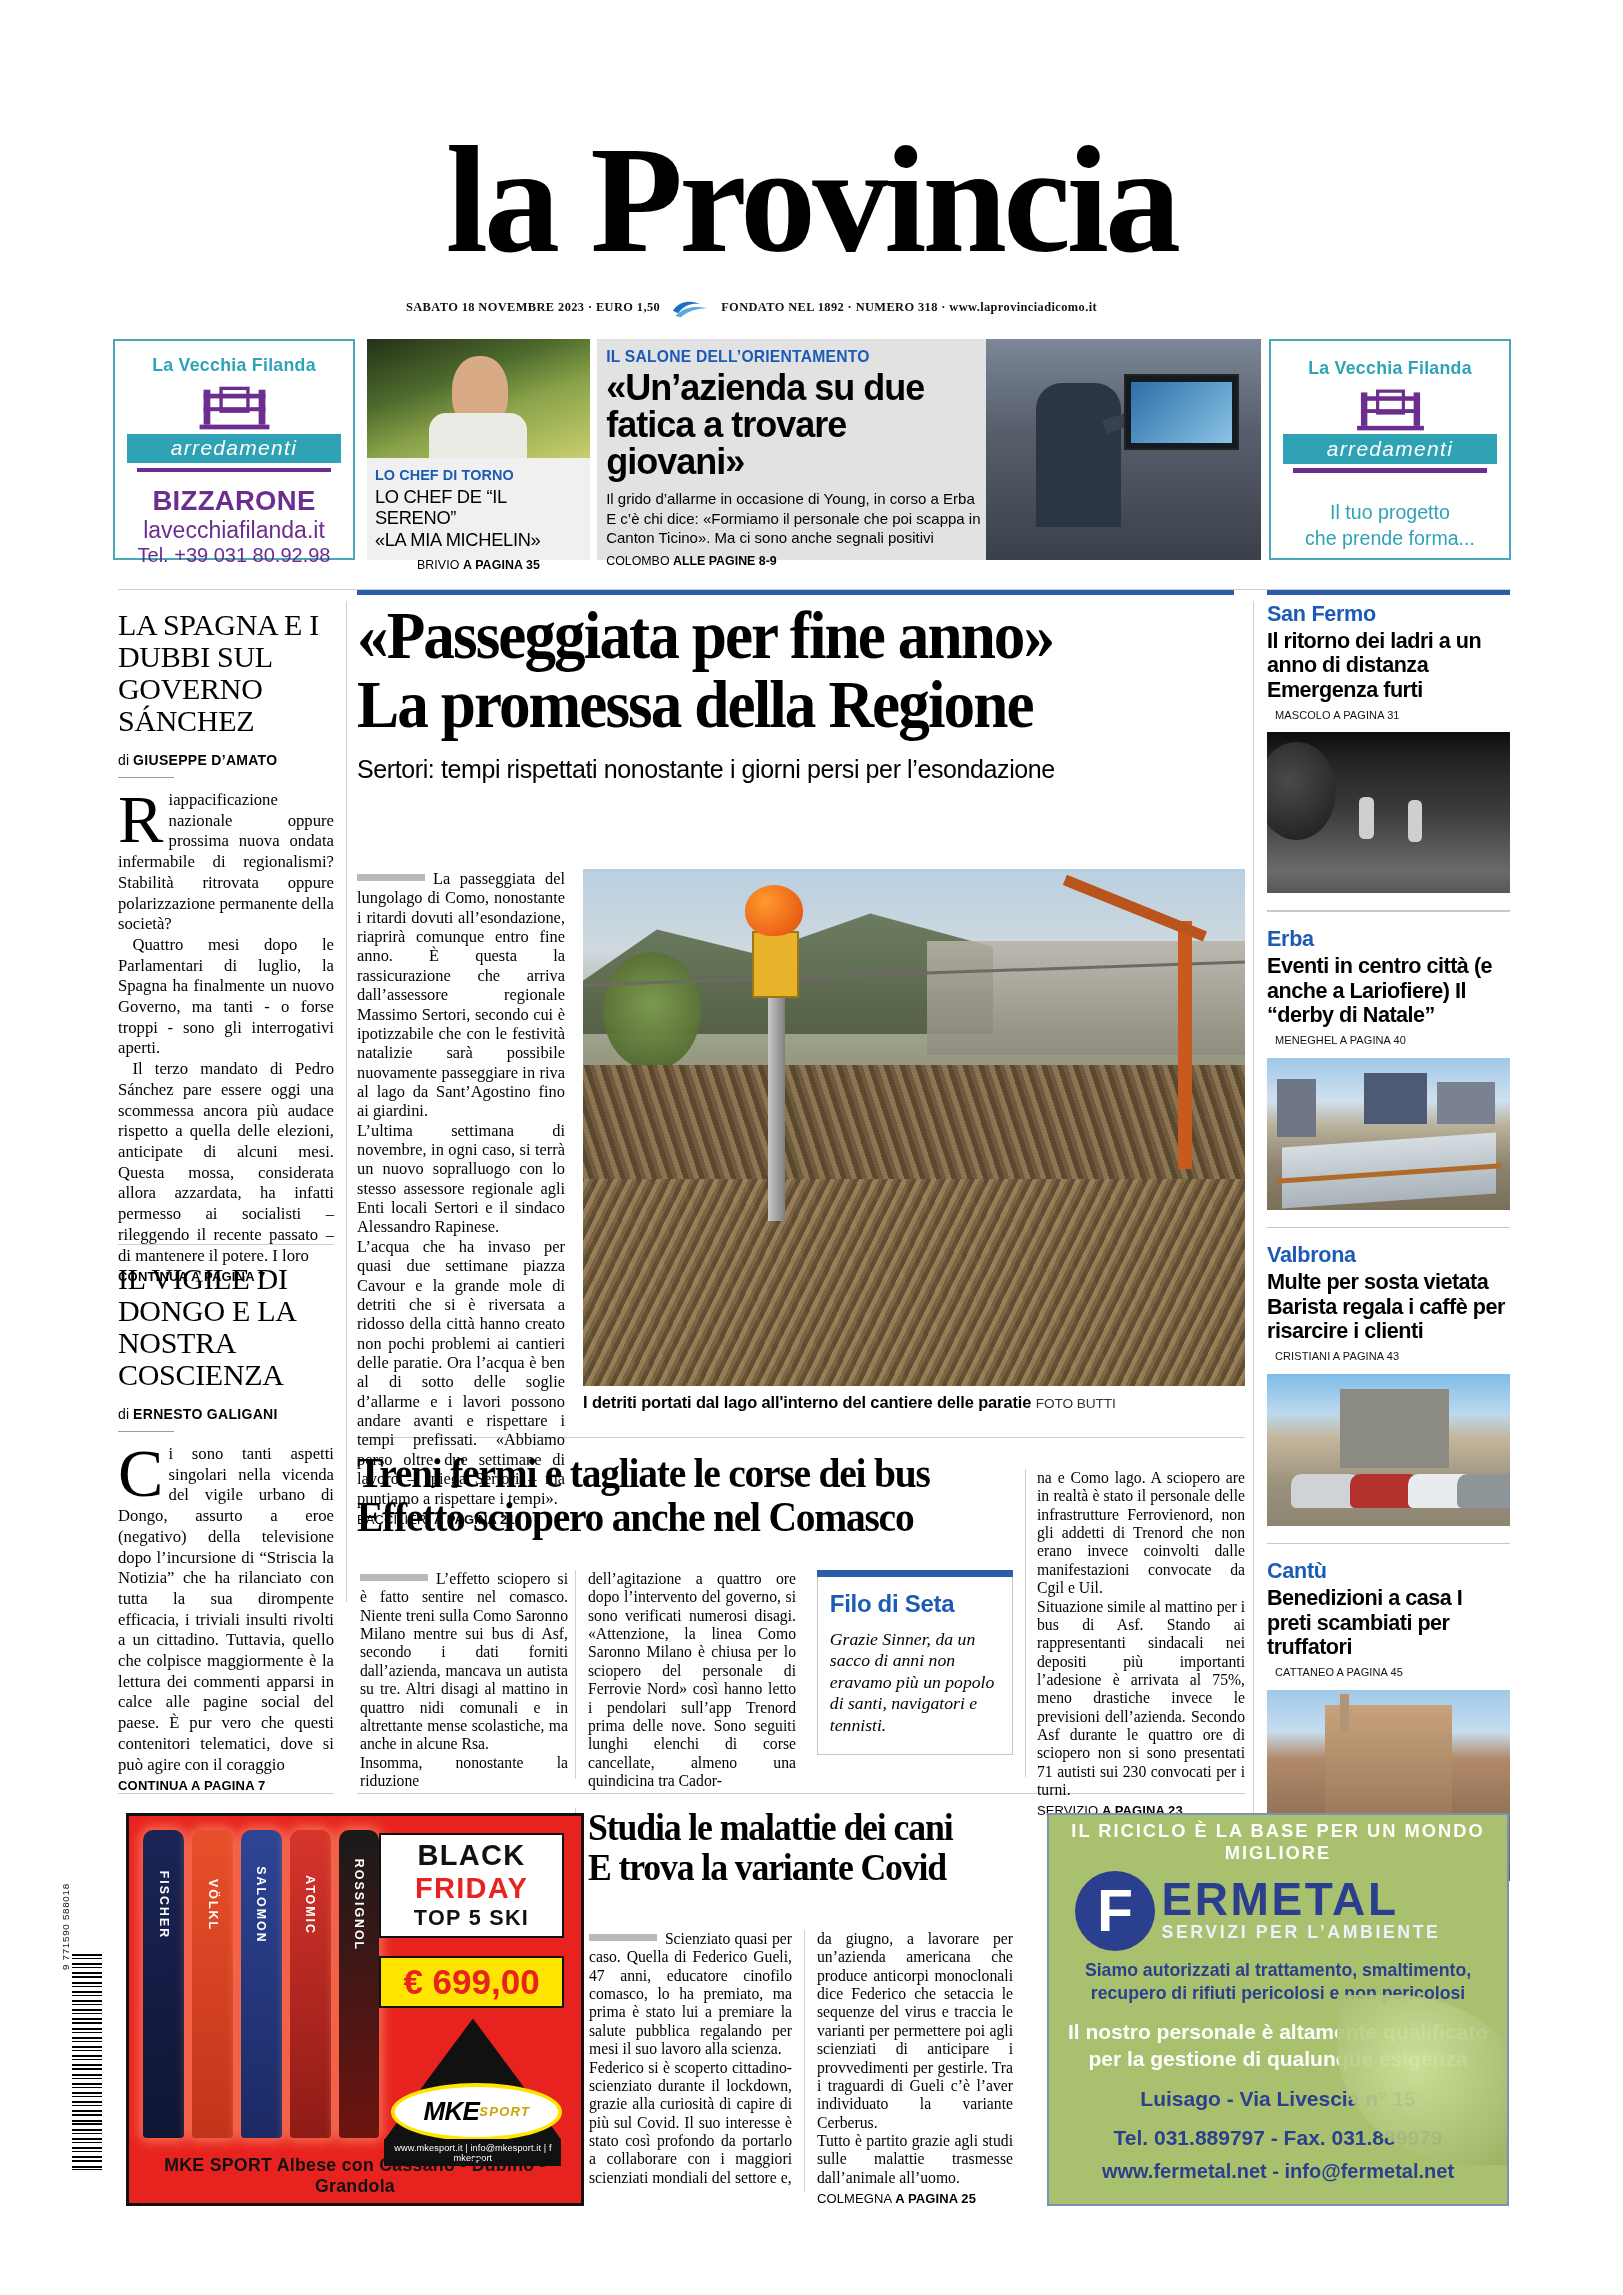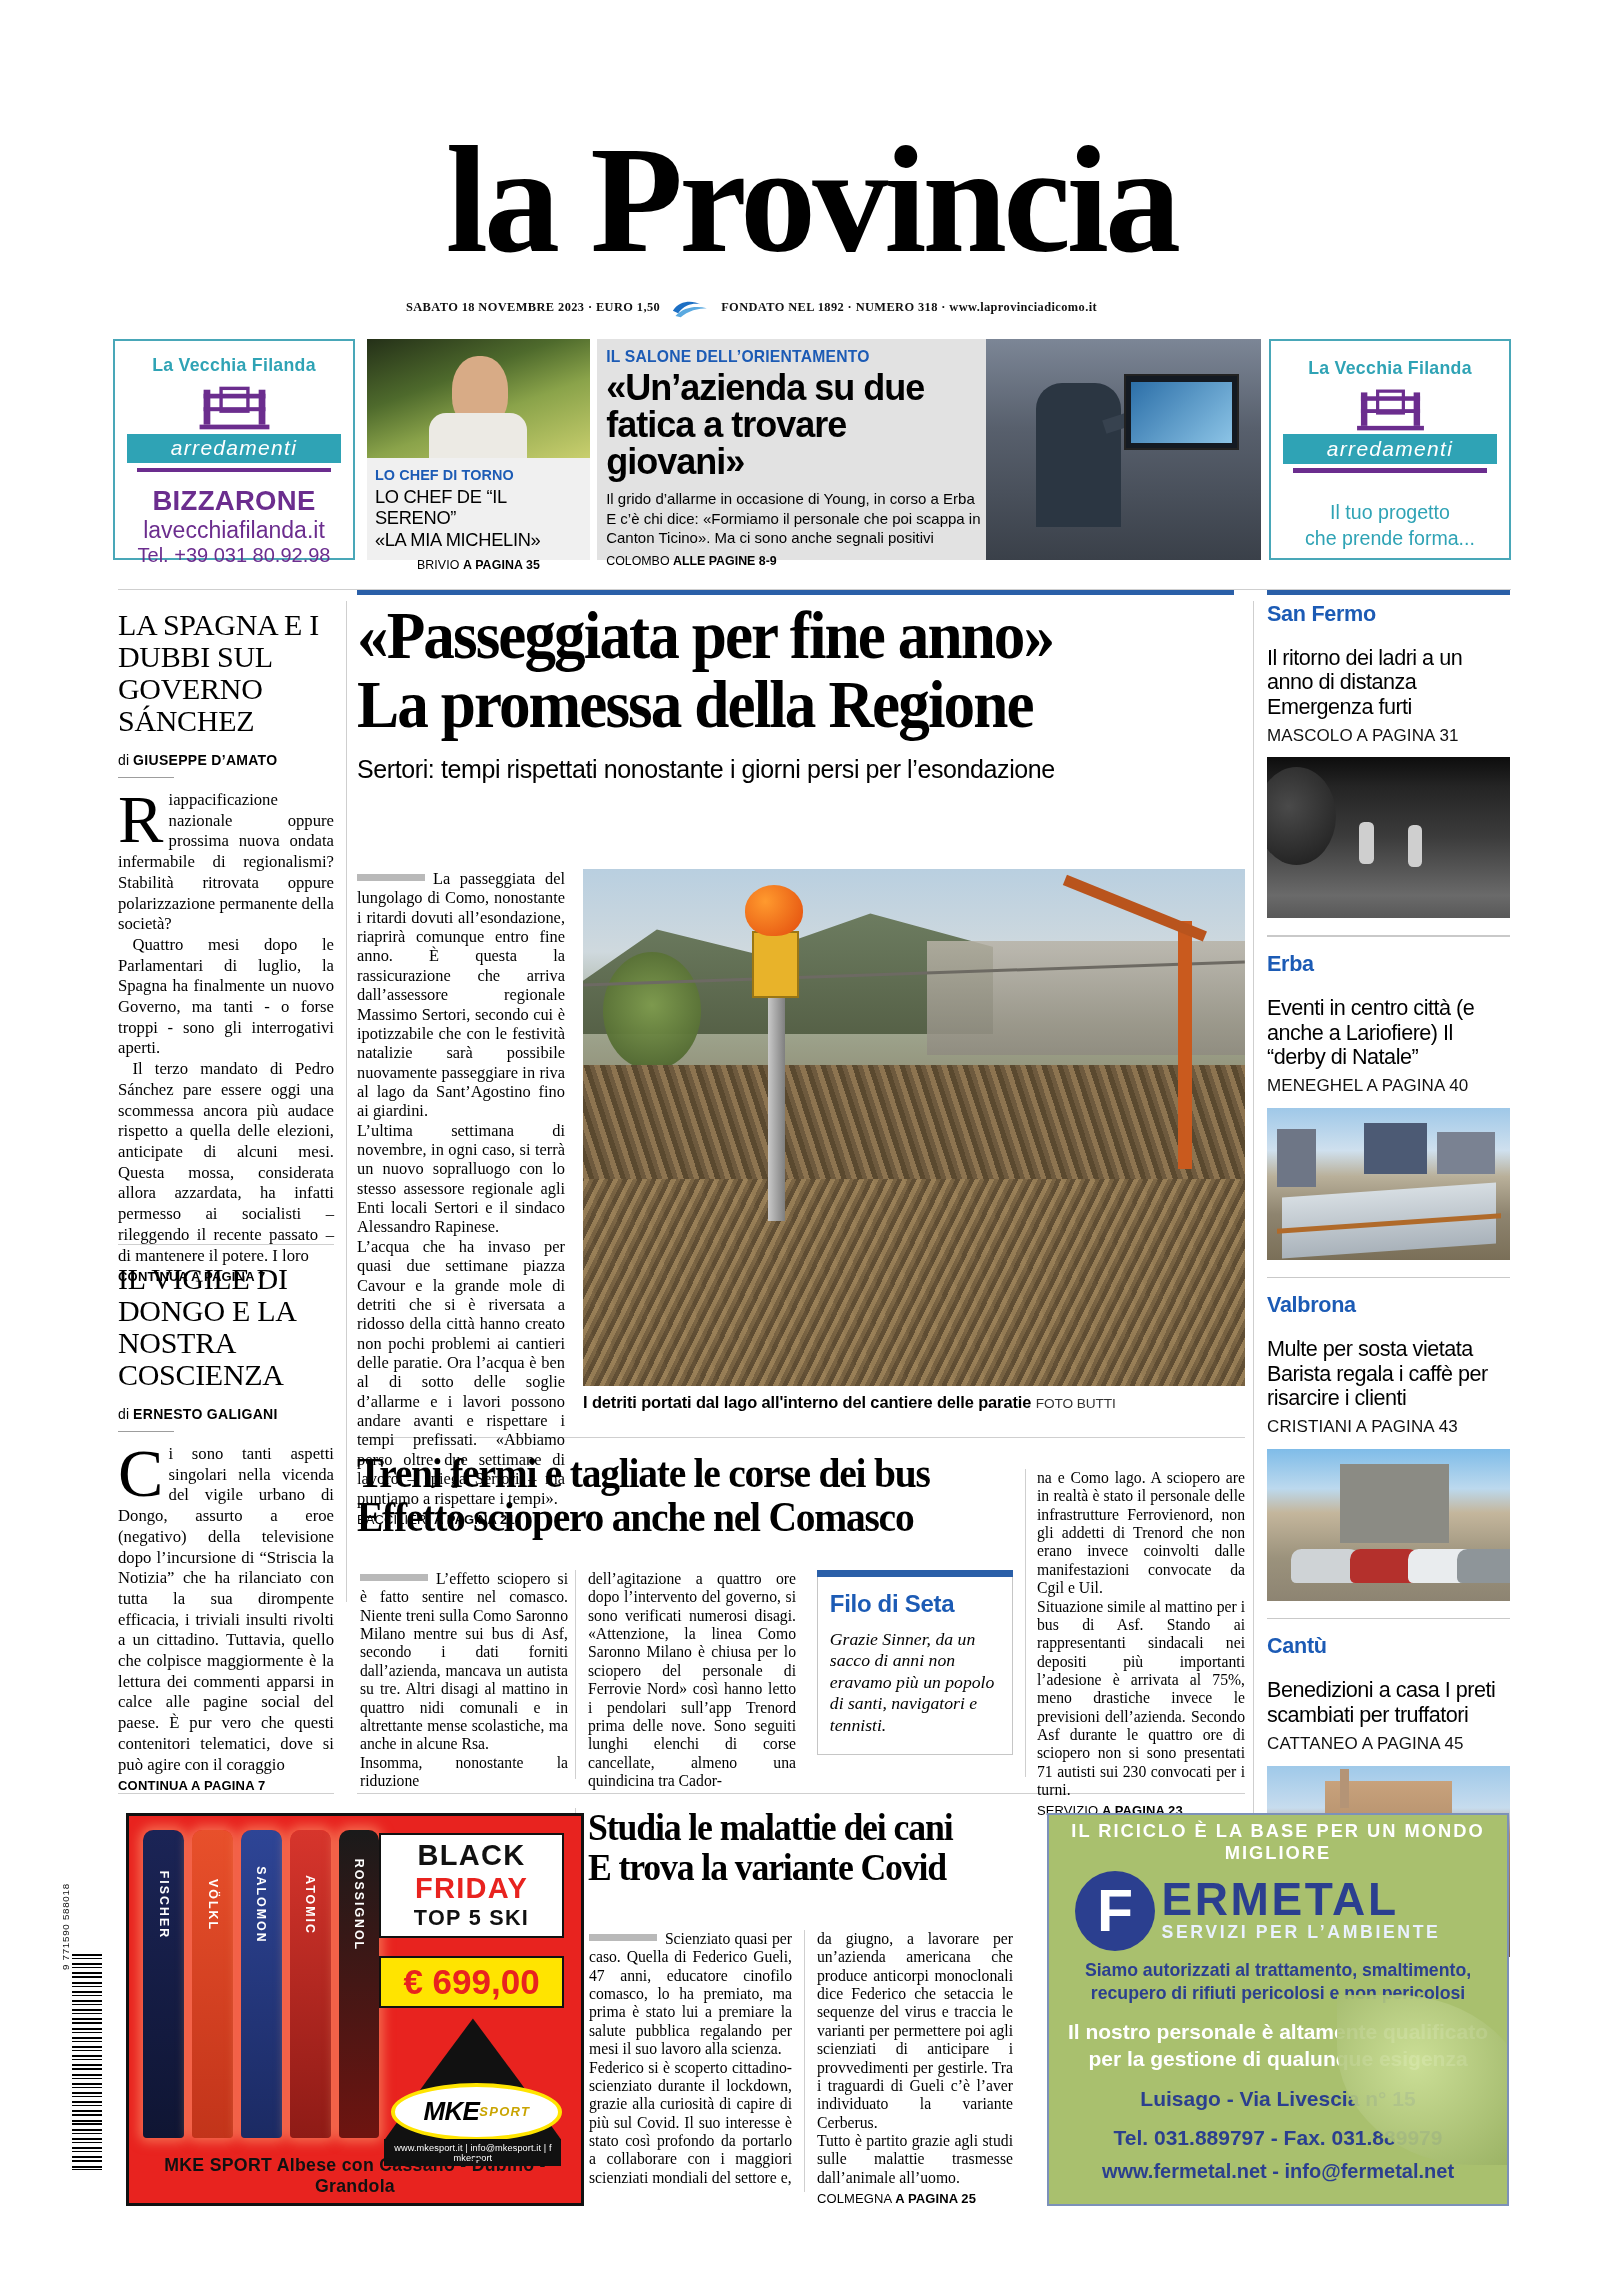--- a/index.html
+++ b/index.html
@@ -110,22 +110,22 @@
   .filobox .ftext{font-family:"Liberation Serif",serif;font-style:italic;font-size:17.7px;line-height:1.22;margin-top:10.5px;}
 
   
   .story3head{position:absolute;left:588px;top:1808px;width:458px;font-family:"Liberation Serif",serif;font-weight:700;font-size:38px;line-height:1.05;letter-spacing:-1.2px;transform:scaleX(0.94);transform-origin:left center;}
   .s3c1{left:589px;top:1930px;width:203px;}
   .s3c2{left:817px;top:1930px;width:196px;}
 
   
   .rail{position:absolute;left:1267px;top:601px;width:243px;}
   .rail .kick{font-weight:700;font-size:21.6px;color:#1c5bb5;letter-spacing:-0.3px;}
-  .rail .ttl{font-weight:400;font-size:21.6px;line-height:1.13;letter-spacing:-0.5px;margin-top:19px;}
-  .rail .ref{font-size:17px;margin-top:6.5px;letter-spacing:0.1px;color:#111;}
+  .rail .ttl{font-weight:700;font-size:21.6px;line-height:1.13;letter-spacing:-0.5px;margin-top:2px;}
+  .rail .ref{font-size:11px;margin-top:6.5px;letter-spacing:0.1px;color:#111;margin-left:8px;}
   .rail .ph{width:100%;margin-top:11.8px;}
   .rail .sep{height:1.3px;background:#c9c9c9;margin:17px 0 14.4px;}
 
   .ph-night{height:161px;background:linear-gradient(180deg,#0d0d0d 0%,#242424 18%,#3c3c3c 50%,#6a6a6a 86%,#585858 100%);position:relative;overflow:hidden;}
   .ph-night .fig{position:absolute;width:14.4px;height:42px;background:#cfcfcf;border-radius:5.2px;}
   .ph-night .bush{position:absolute;left:-4%;top:6%;width:79px;height:98px;background:radial-gradient(circle at 40% 40%,#4a4a4a,#1a1a1a);border-radius:50%;}
   .ph-erba{height:152px;background:linear-gradient(180deg,#9fc8e8 0%,#cfe0ee 28%,#b9b09a 45%,#8e846f 70%,#7a6f58 100%);position:relative;overflow:hidden;}
   .ph-erba .bld{position:absolute;background:#6e7686;}
   .ph-erba .rink{position:absolute;left:6%;bottom:6%;width:88%;height:40%;background:linear-gradient(180deg,#d6dde2,#a9b2ba);transform:skewY(-4deg);}
   .ph-erba .rail2{position:absolute;left:4%;bottom:22%;width:92%;height:5.2px;background:#b06a2a;transform:skewY(-4deg);}

